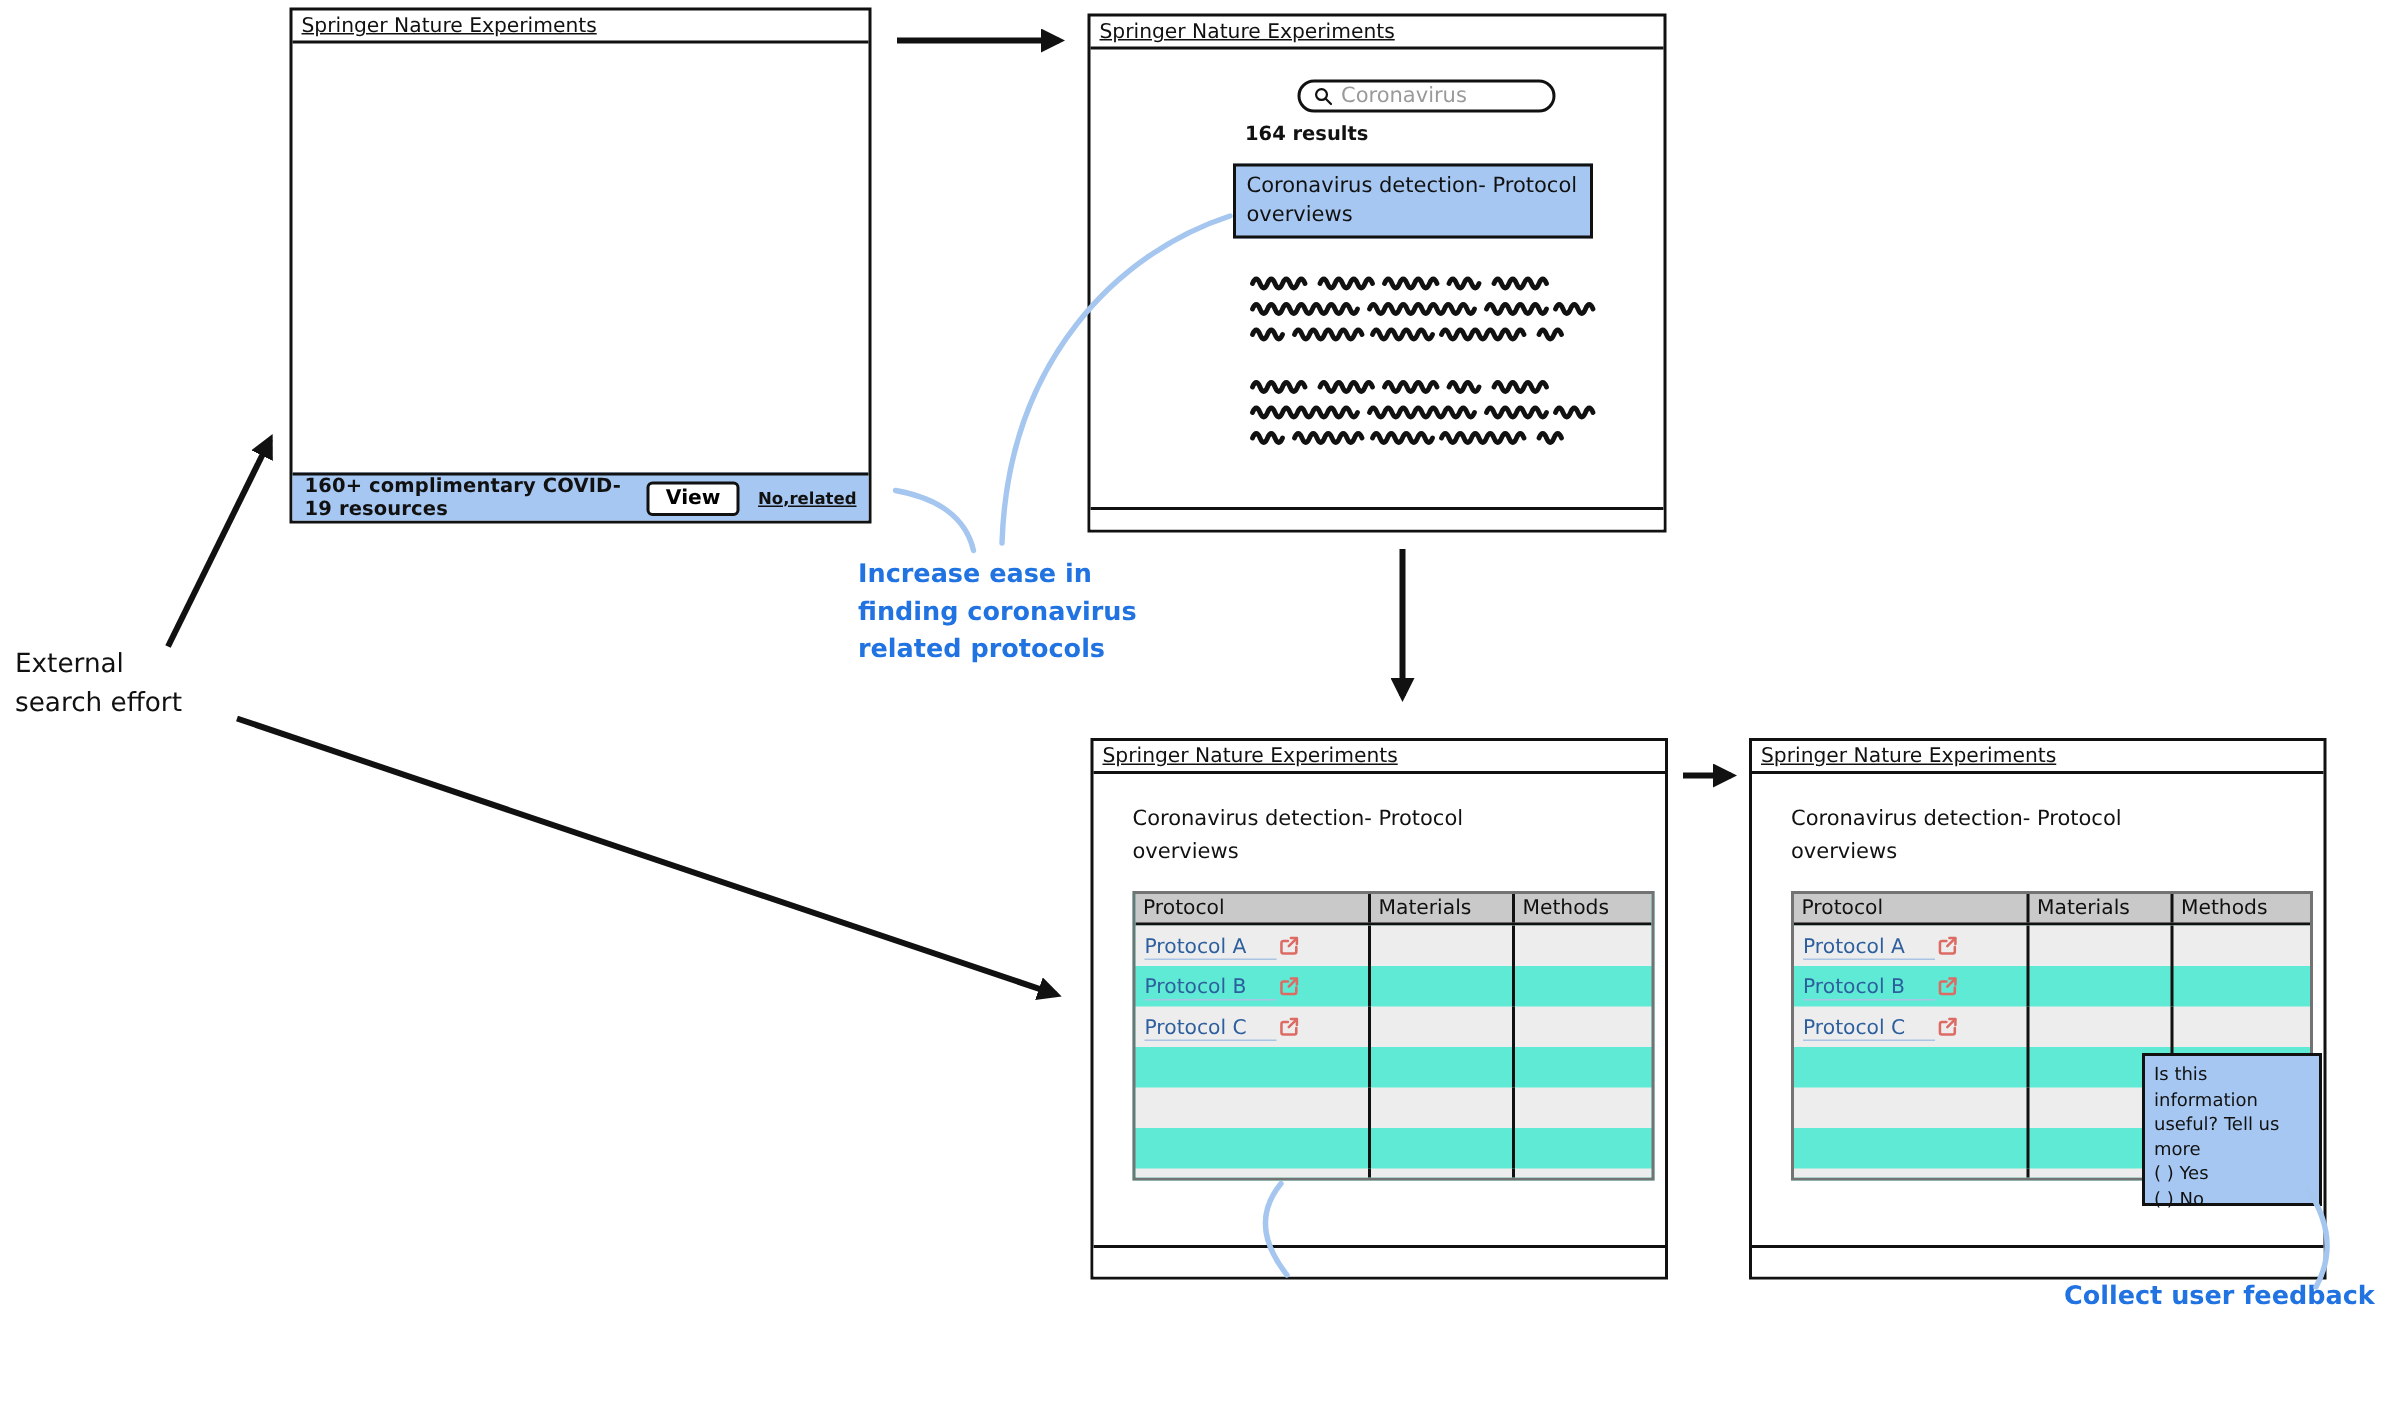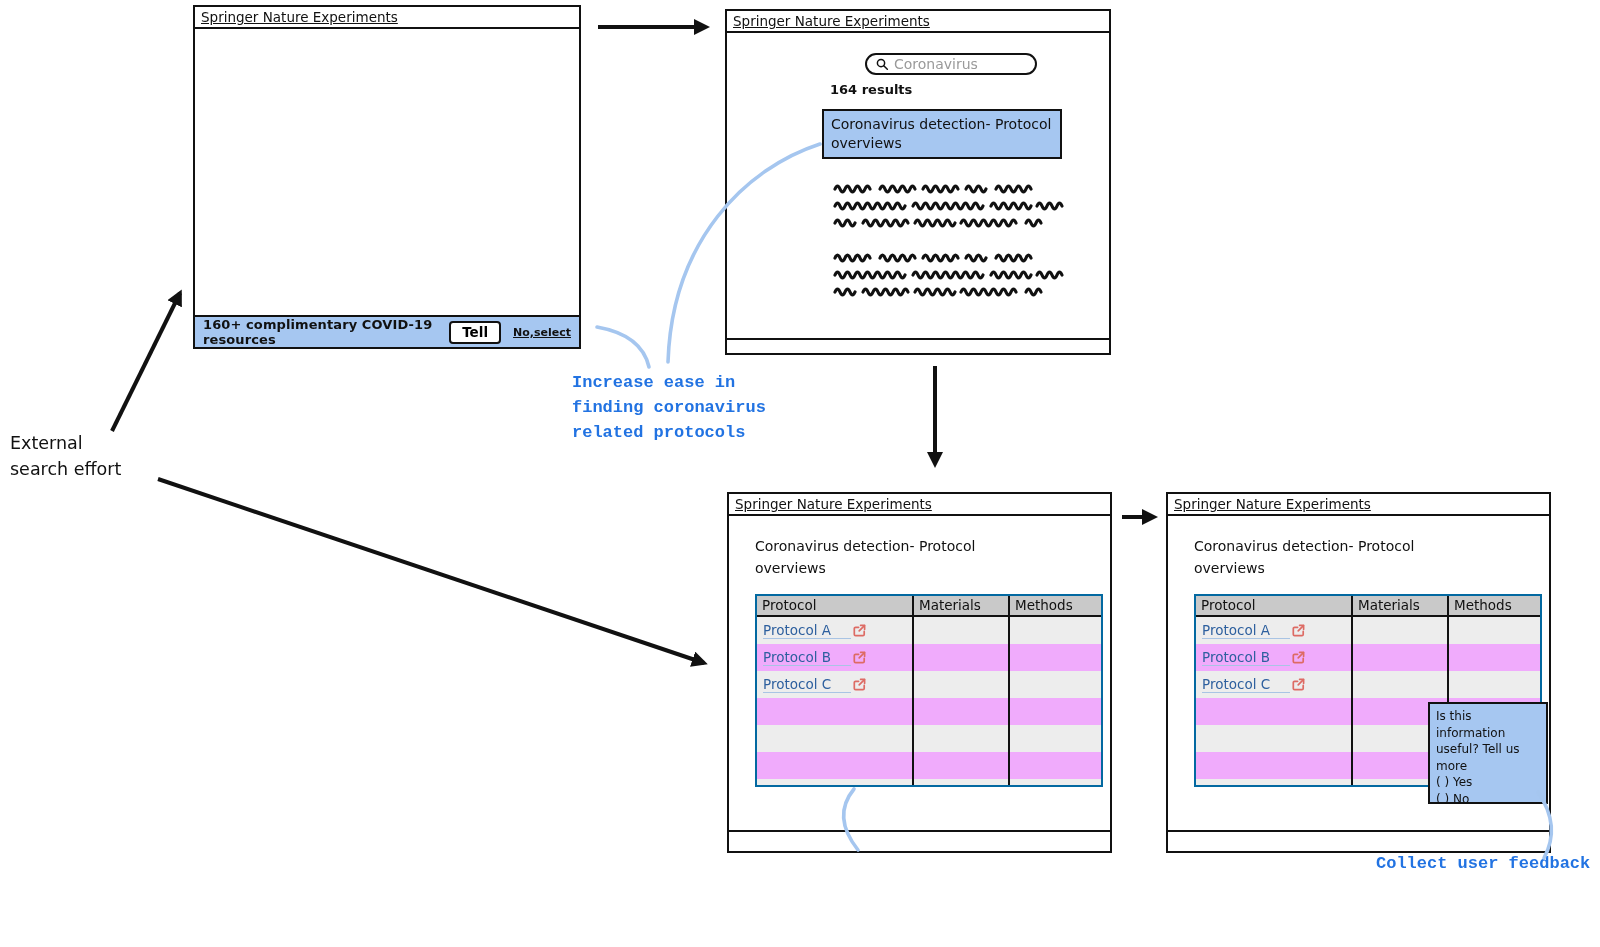--- a/index.html
+++ b/index.html
@@ -24,52 +24,52 @@
   .search-pill{position:absolute;display:flex;align-items:center;gap:5px;border:2px solid #111;
                border-radius:13px;height:22px;padding:0 9px;box-sizing:border-box;background:#fff;}
   .search-text{font-size:14px;color:#9a9a9a;}
   .results-count{position:absolute;font-size:13px;font-weight:bold;}
   .highlight-box{position:absolute;background:#a6c7f1;border:2px solid #111;box-sizing:border-box;
                  font-size:14px;line-height:1.35;padding:4px 7px;}
   .scribble{position:absolute;}
 
   
   .page-heading{position:absolute;font-size:14px;line-height:1.55;white-space:pre-line;}
-  .ptable{position:absolute;border:2px solid #0369a1;box-sizing:border-box;background:#f0abfc;overflow:hidden;}
+  .ptable{position:absolute;border:2px solid #737373;box-sizing:border-box;background:#5eead4;overflow:hidden;}
   .trow{display:grid;grid-template-columns:157px 96px 1fr;height:27px;box-sizing:border-box;}
   .trow>div{border-right:2px solid #111;box-sizing:border-box;padding:3px 6px;overflow:hidden;}
   .trow>div:last-child{border-right:none;}
   .thead{height:21px;background:#c9c9c9;border-bottom:2px solid #111;font-size:13.5px;}
   .thead>div{padding:1px 5px;}
   .r-odd{background:#ededed;}
   .plink{font-size:13.5px;color:#2d5f9e;text-decoration:none;border-bottom:1.5px solid #a9c4e4;
          display:inline-block;min-width:88px;cursor:pointer;}
   .extlink{vertical-align:-2px;margin-left:2px;}
 
   .feedback-popup{position:absolute;background:#a6c7f1;border:2px solid #111;box-sizing:border-box;
                   font-size:12px;line-height:1.38;padding:4px 6px;z-index:5;}
   .popup-opt{cursor:pointer;}
 
   
-  .annotation{position:absolute;color:#2273e2;font-size:17px;font-weight:600;line-height:1.47;white-space:pre-line;font-family:Liberation Mono, monospace;}
+  .annotation{position:absolute;color:#2273e2;font-size:17px;font-weight:600;line-height:1.47;white-space:pre-line;}
   .black-label{position:absolute;color:#111;font-size:17.5px;line-height:1.5;white-space:pre-line;}
 
   .overlay{position:absolute;left:0;top:0;z-index:10;pointer-events:none;}
 </style>
 </head>
 <body>
 
 <div class="canvas">
 
   <div class="window" style="left:193px;top:5px;width:388px;height:344px;">
     <div class="titlebar">Springer Nature Experiments</div>
     <div class="banner">
       <span class="banner-msg">160+ complimentary COVID-19 resources</span>
-      <button class="view-btn">Tell</button>
-      <span class="dismiss">No,select</span>
+      <button class="view-btn">View</button>
+      <span class="dismiss">No,related</span>
     </div>
   </div>
 
   <div class="window" style="left:725px;top:9px;width:386px;height:346px;">
     <div class="titlebar">Springer Nature Experiments</div>
 
     <div class="search-pill" style="left:138px;top:42px;width:172px;">
       <svg class="icon" width="13" height="13" viewBox="0 0 14 14">
         <circle cx="5.4" cy="5.4" r="3.9" fill="none" stroke="#111" stroke-width="1.6"></circle>
         <line x1="8.4" y1="8.4" x2="12.2" y2="12.2" stroke="#111" stroke-width="1.6" stroke-linecap="round"></line>

